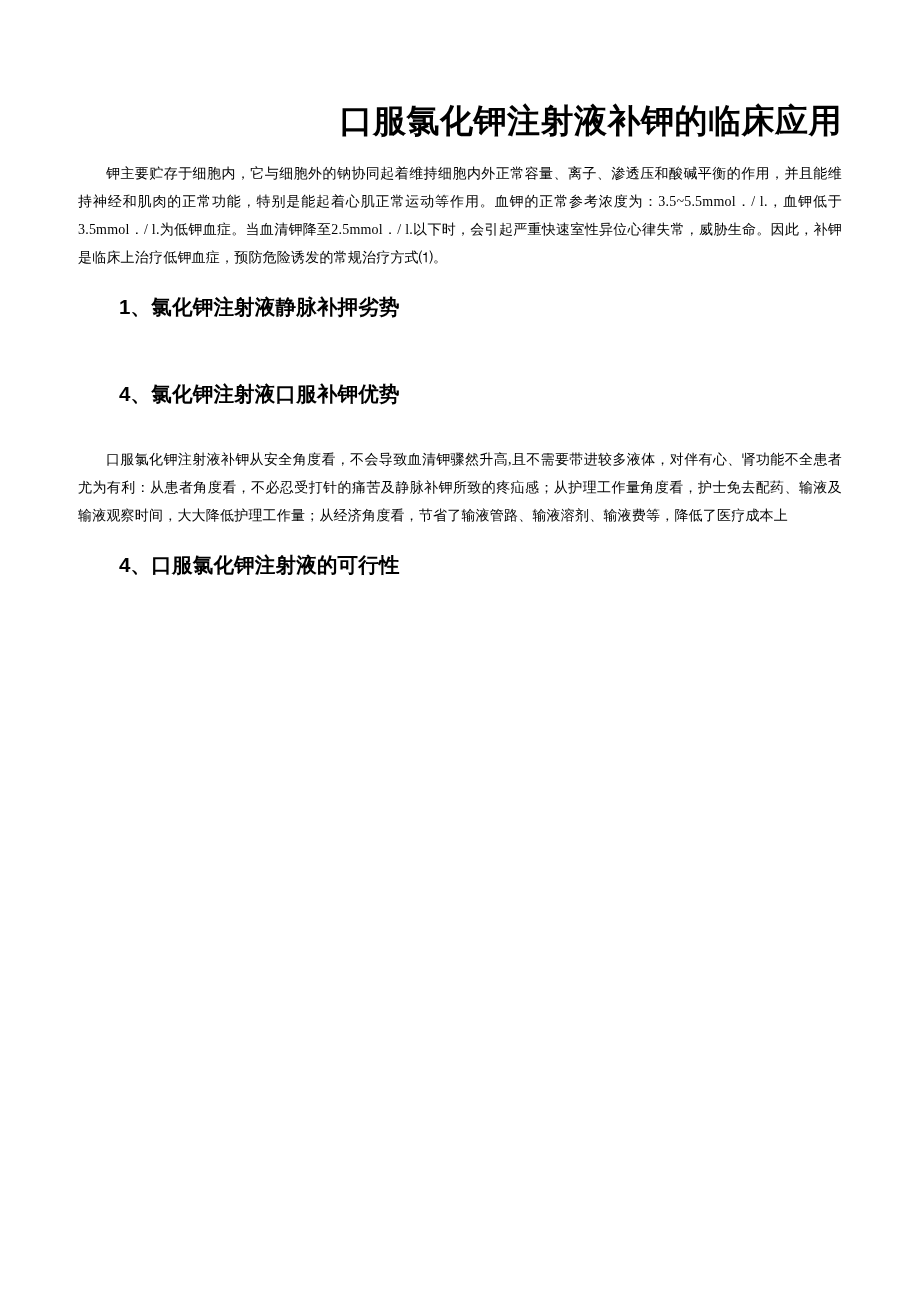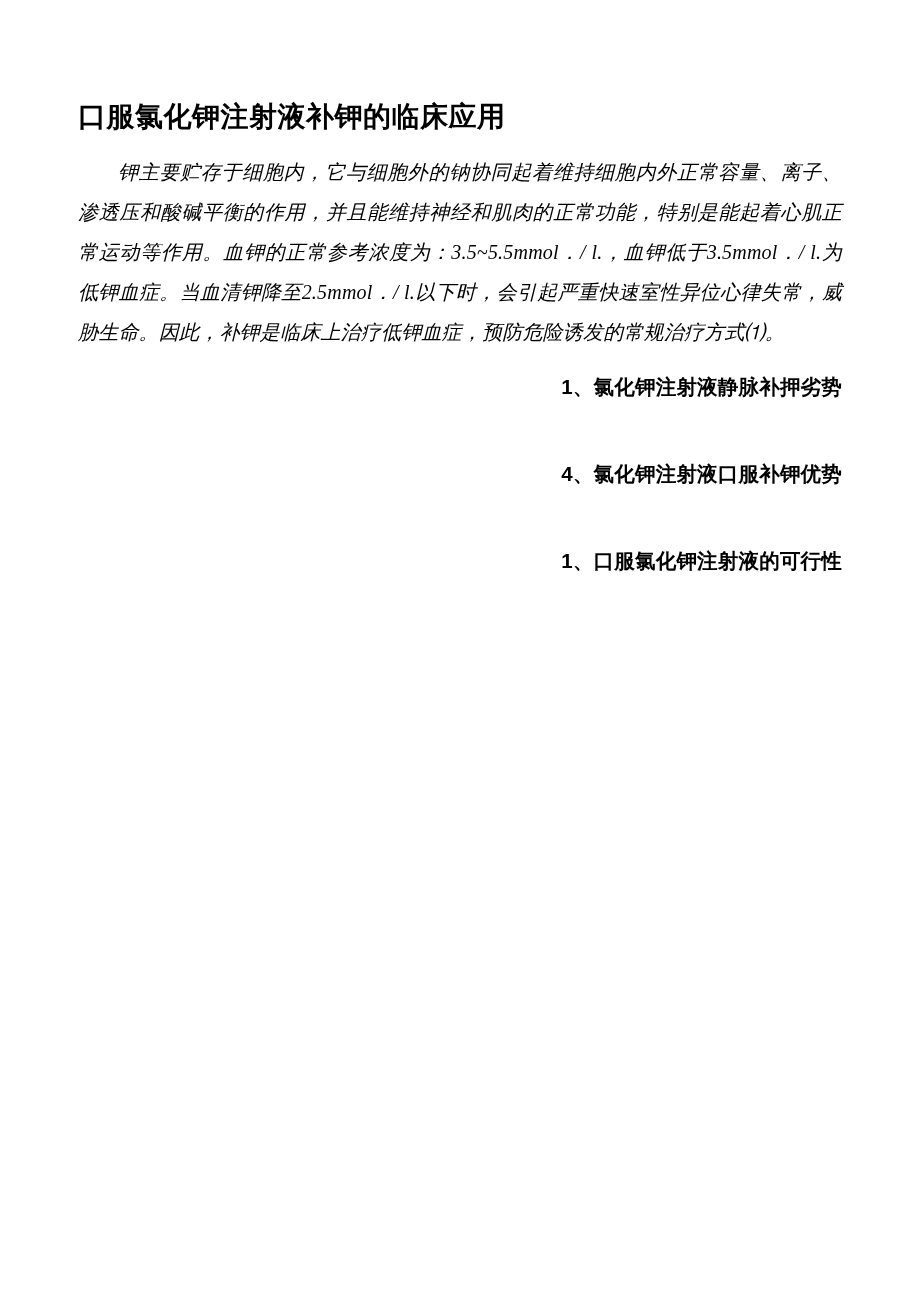--- a/index.html
+++ b/index.html
@@ -15,47 +15,45 @@
     overflow: hidden;
   }
   .page {
     width: 920px;
     height: 1301px;
     box-sizing: border-box;
     padding: 96px 78px 40px 78px;
     position: relative;
   }
   .doc-title {
-    text-align: left;
-    font-size: 28px;
+    text-align: right;
+    font-size: 33px;
     font-weight: bold;
     letter-spacing: 0.5px;
     margin: 0 0 14px 0;
     line-height: 1.5;
     font-family: "Liberation Sans", "DejaVu Sans", sans-serif;
   }
   .para {
-    font-size: 20px;
+    font-size: 14px;
     line-height: 2.0;
     text-align: justify;
     text-justify: inter-ideograph;
     margin: 0 0 6px 0;
     text-indent: 2em;
     letter-spacing: 0.2px;
-    font-style: italic;
   }
   .heading {
     font-size: 20.5px;
     font-weight: bold;
     line-height: 2.0;
     margin: 14px 0 6px 0;
     text-indent: 2em;
     font-family: "Liberation Sans", "DejaVu Sans", sans-serif;
     letter-spacing: 0.2px;
-    text-align: right;
   }
   .spacer-line {
     height: 26px;
   }
 </style>
 </head>
 <body>
 
 <div class="page">
 
@@ -65,16 +63,17 @@
 
   <h2 class="heading">1、氯化钾注射液静脉补押劣势</h2>
 
   <div class="spacer-line"></div>
 
 
   <h2 class="heading">4、氯化钾注射液口服补钾优势</h2>
 
   <div class="spacer-line"></div>
 
+  <p class="para">口服氯化钾注射液补钾从安全角度看，不会导致血清钾骤然升高,且不需要带进较多液体，对伴有心、肾功能不全患者尤为有利：从患者角度看，不必忍受打针的痛苦及静脉补钾所致的疼疝感；从护理工作量角度看，护士免去配药、输液及输液观察时间，大大降低护理工作量；从经济角度看，节省了输液管路、输液溶剂、输液费等，降低了医疗成本上</p>
 
-  <h2 class="heading">1、口服氯化钾注射液的可行性</h2>
+  <h2 class="heading">4、口服氯化钾注射液的可行性</h2>
 
 </div>
 
 </body></html>

